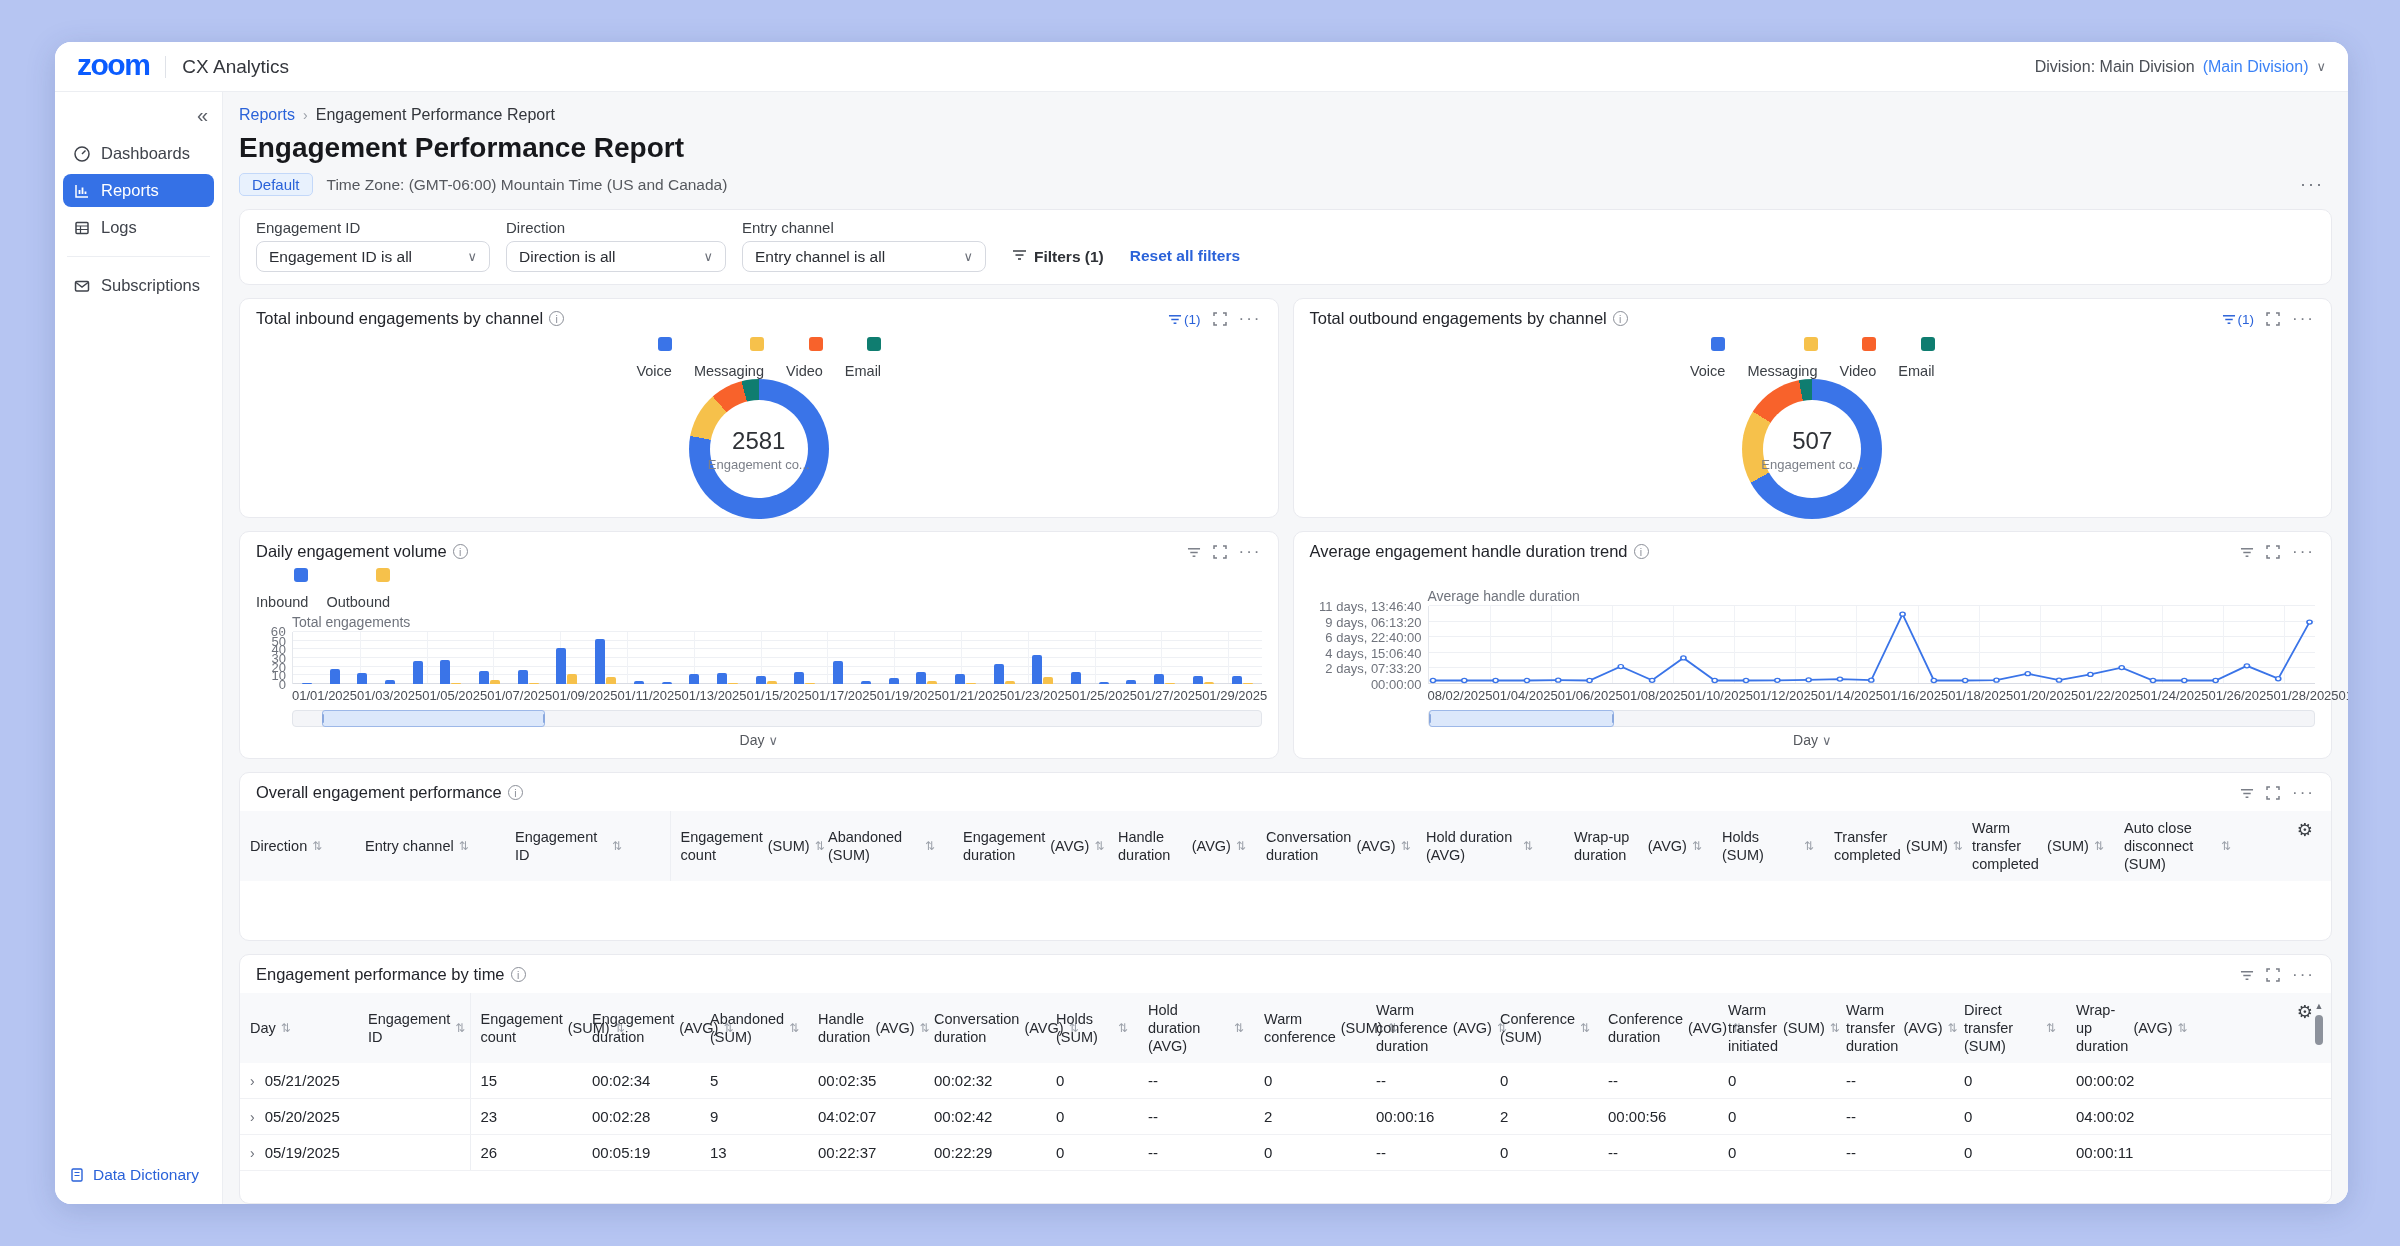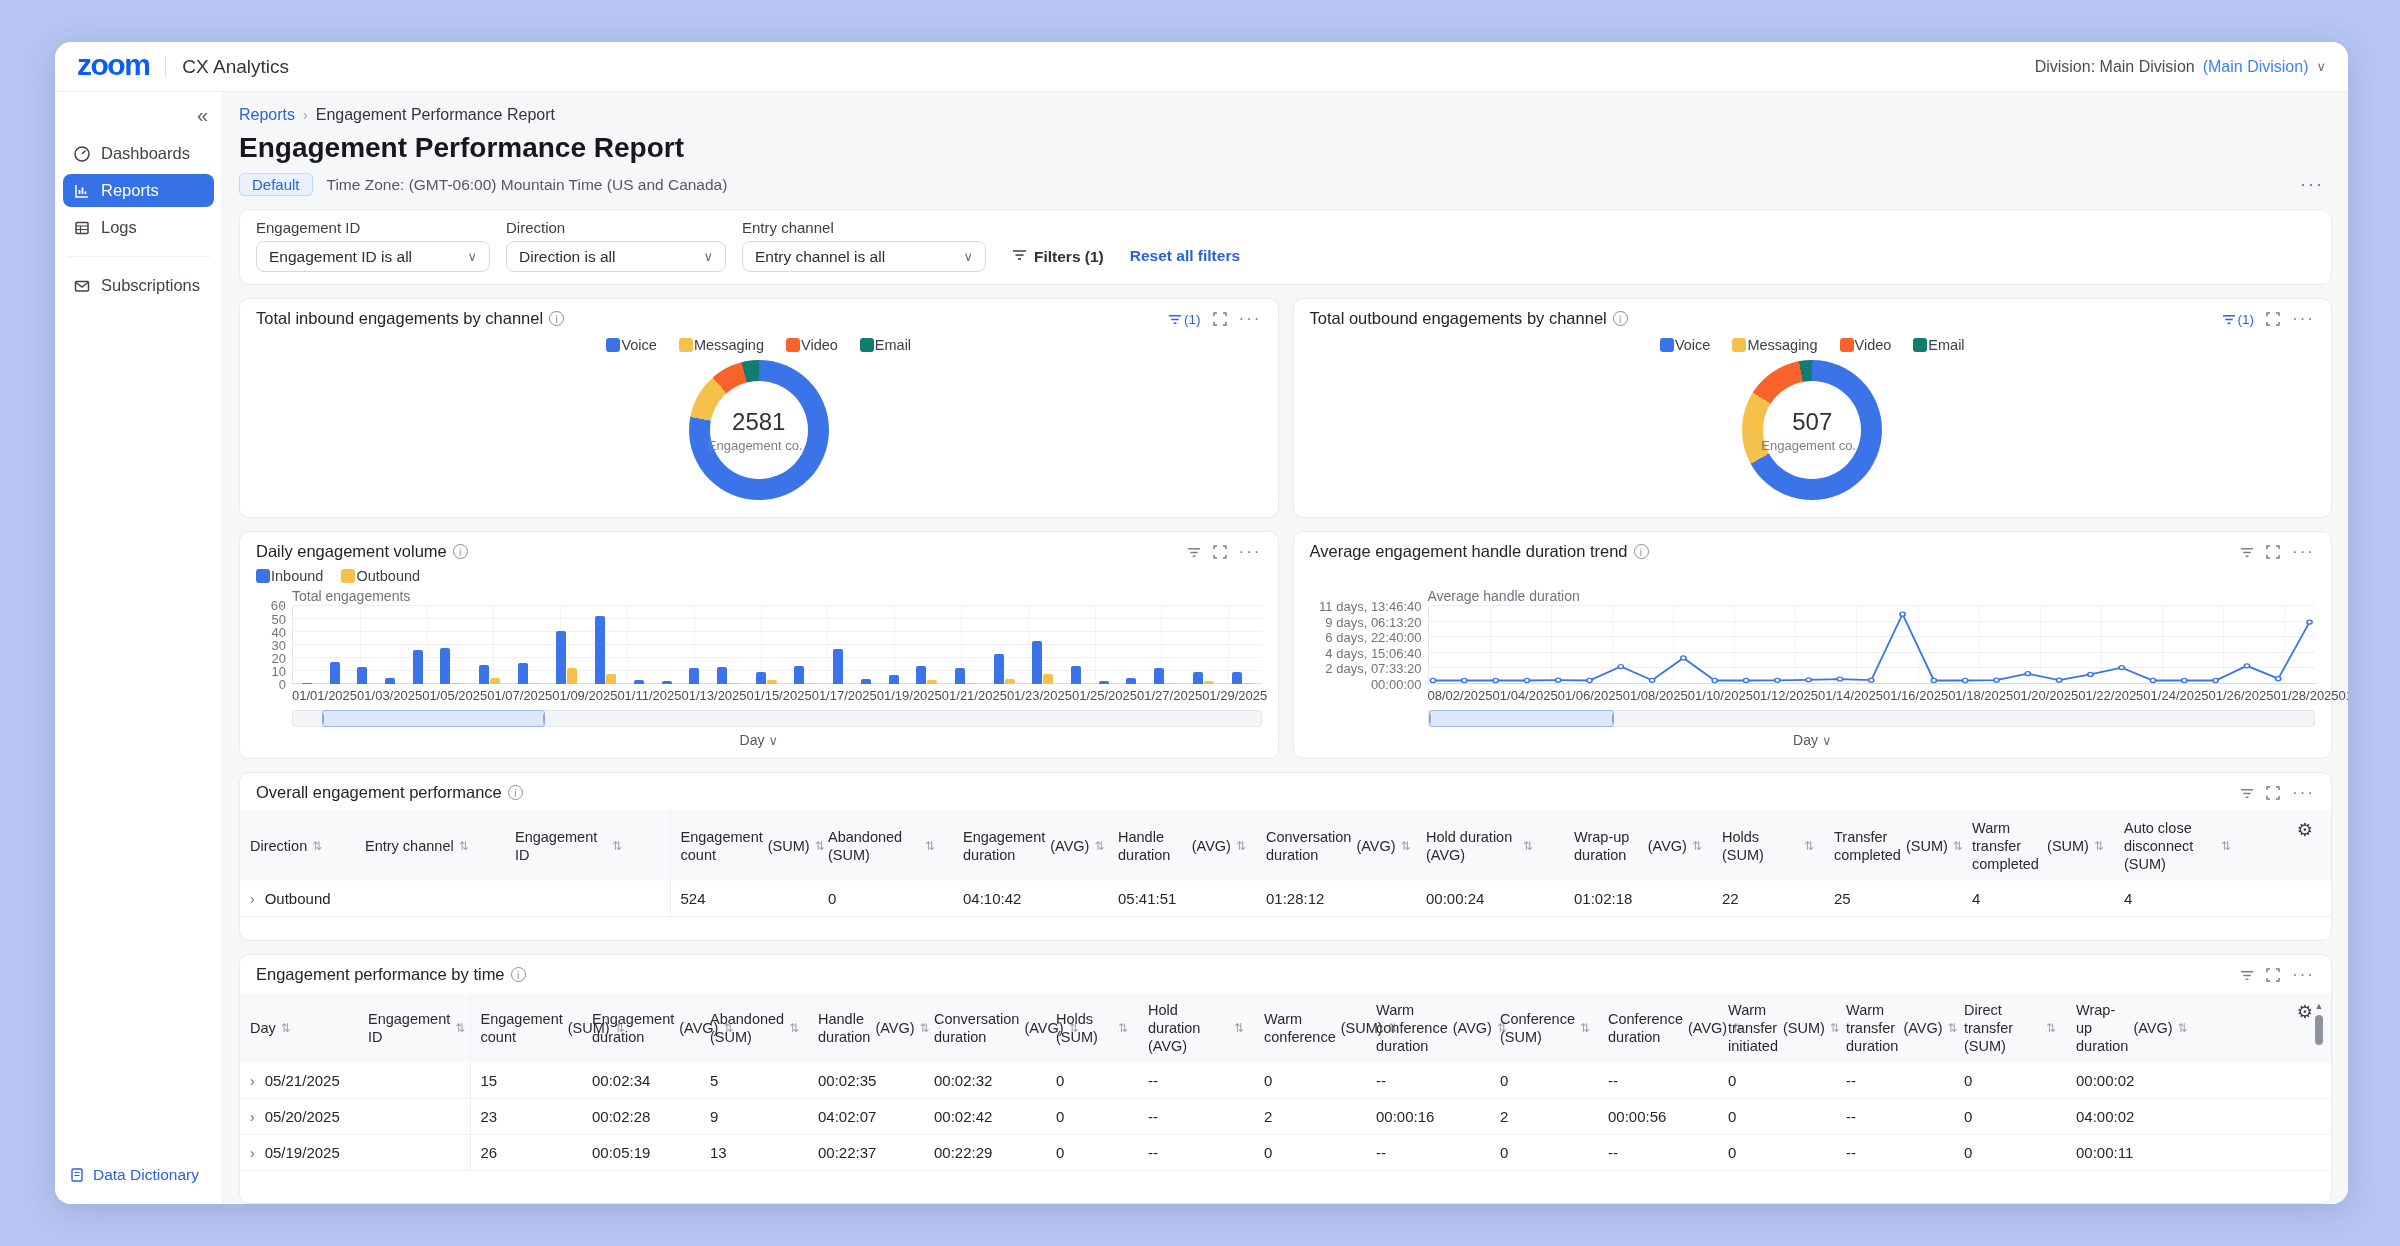--- a/index.html
+++ b/index.html
@@ -53,21 +53,21 @@
   .card-title { font-size:16.5px; color:#23252b; display:flex; align-items:center; gap:6px; }
   .info-i { width:15px; height:15px; border:1.3px solid #8a8e97; border-radius:50%; color:#8a8e97; font-size:10.5px; display:inline-flex; align-items:center; justify-content:center; font-style:normal; }
   .card-icons { margin-left:auto; display:flex; align-items:center; gap:12px; color:#7a7e87; }
   .card-icons .ic { cursor:pointer; display:flex; align-items:center; gap:2px; }
   .fbadge { color:#2a62d9; font-size:13.5px; }
   .more-dots { letter-spacing:2px; font-size:17px; color:#7a7e87; }
 
   
   .donut-card { height:220px; display:flex; flex-direction:column; }
   .legend { display:flex; justify-content:center; gap:22px; margin-top:8px; font-size:14.5px; color:#3c4046; }
-  .lg-item { display:flex; align-items:center; gap:1px; }
+  .lg-item { display:flex; align-items:flex-end; gap:12px;flex-direction:column; }
   .sq { width:14px; height:14px; border-radius:3px; display:inline-block; }
   .donut-wrap { flex:1; display:flex; align-items:center; justify-content:center; }
   .donut { width:140px; height:140px; border-radius:50%; position:relative; }
   .donut::after { content:""; position:absolute; inset:21px; background:#fff; border-radius:50%; }
   .donut-center { position:absolute; inset:0; display:flex; flex-direction:column; align-items:center; justify-content:center; z-index:2; }
   .dc-val { font-size:24px; color:#2e3136; }
   .dc-lab { font-size:13px; color:#7b7f88; margin-top:2px; }
 
   
   .chart-card { height:228px; display:flex; flex-direction:column; }
@@ -768,37 +768,20 @@
                     <th>
                       <div class="th-flex">
                         <span class="thname">Auto close disconnect (SUM)</span>
                         <span class="sort">⇅</span>
                       </div>
                     </th>
                     <th></th>
                   </tr>
                 </thead>
                 <tbody>
-                  <tr>
-                    <td><span class="expander">›</span><span>Outbound</span></td>
-                    <td></td>
-                    <td class="frz"></td>
-                    <td>524</td>
-                    <td>0</td>
-                    <td>04:10:42</td>
-                    <td>05:41:51</td>
-                    <td>01:28:12</td>
-                    <td>00:00:24</td>
-                    <td>01:02:18</td>
-                    <td>22</td>
-                    <td>25</td>
-                    <td>4</td>
-                    <td>4</td>
-                    <td></td>
-                  </tr>
                 </tbody>
               </table>
           <span class="gear-abs">⚙</span>
         </div>
 
       </div>
 
       <div class="card table-card" style="margin-top:13px;height:250px;flex:0 0 auto">
         <div class="card-head">
           <div class="card-title">

